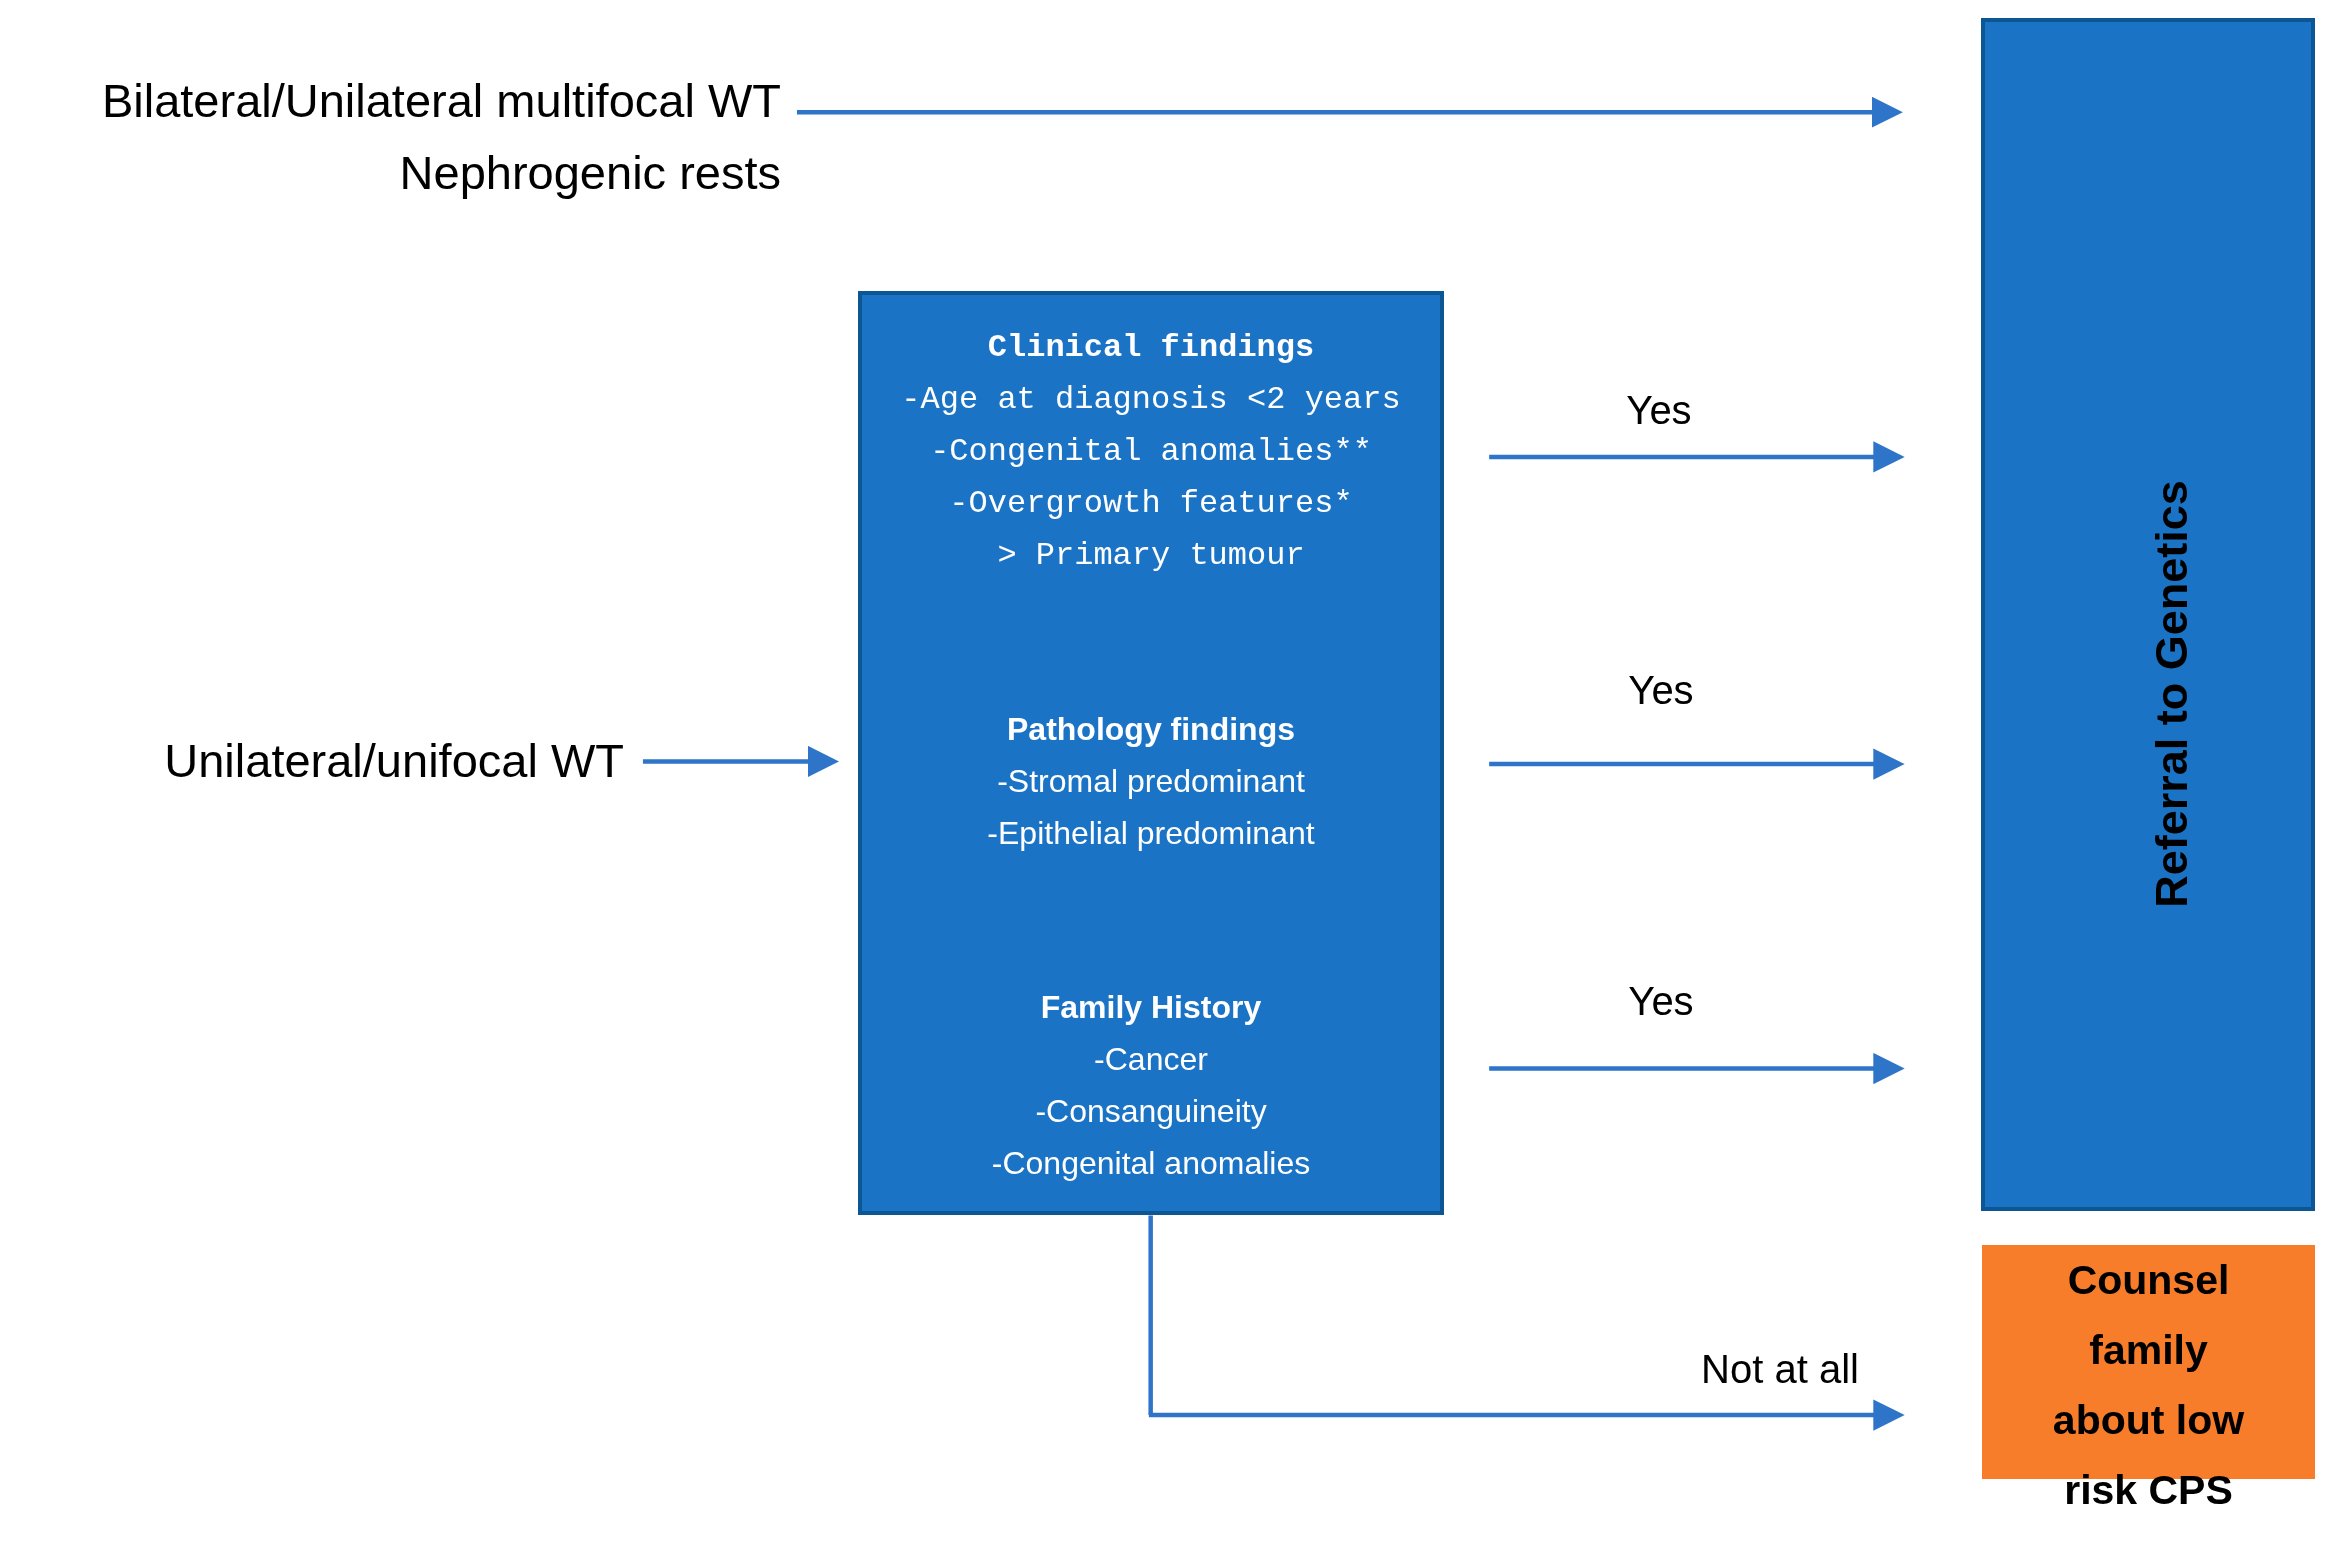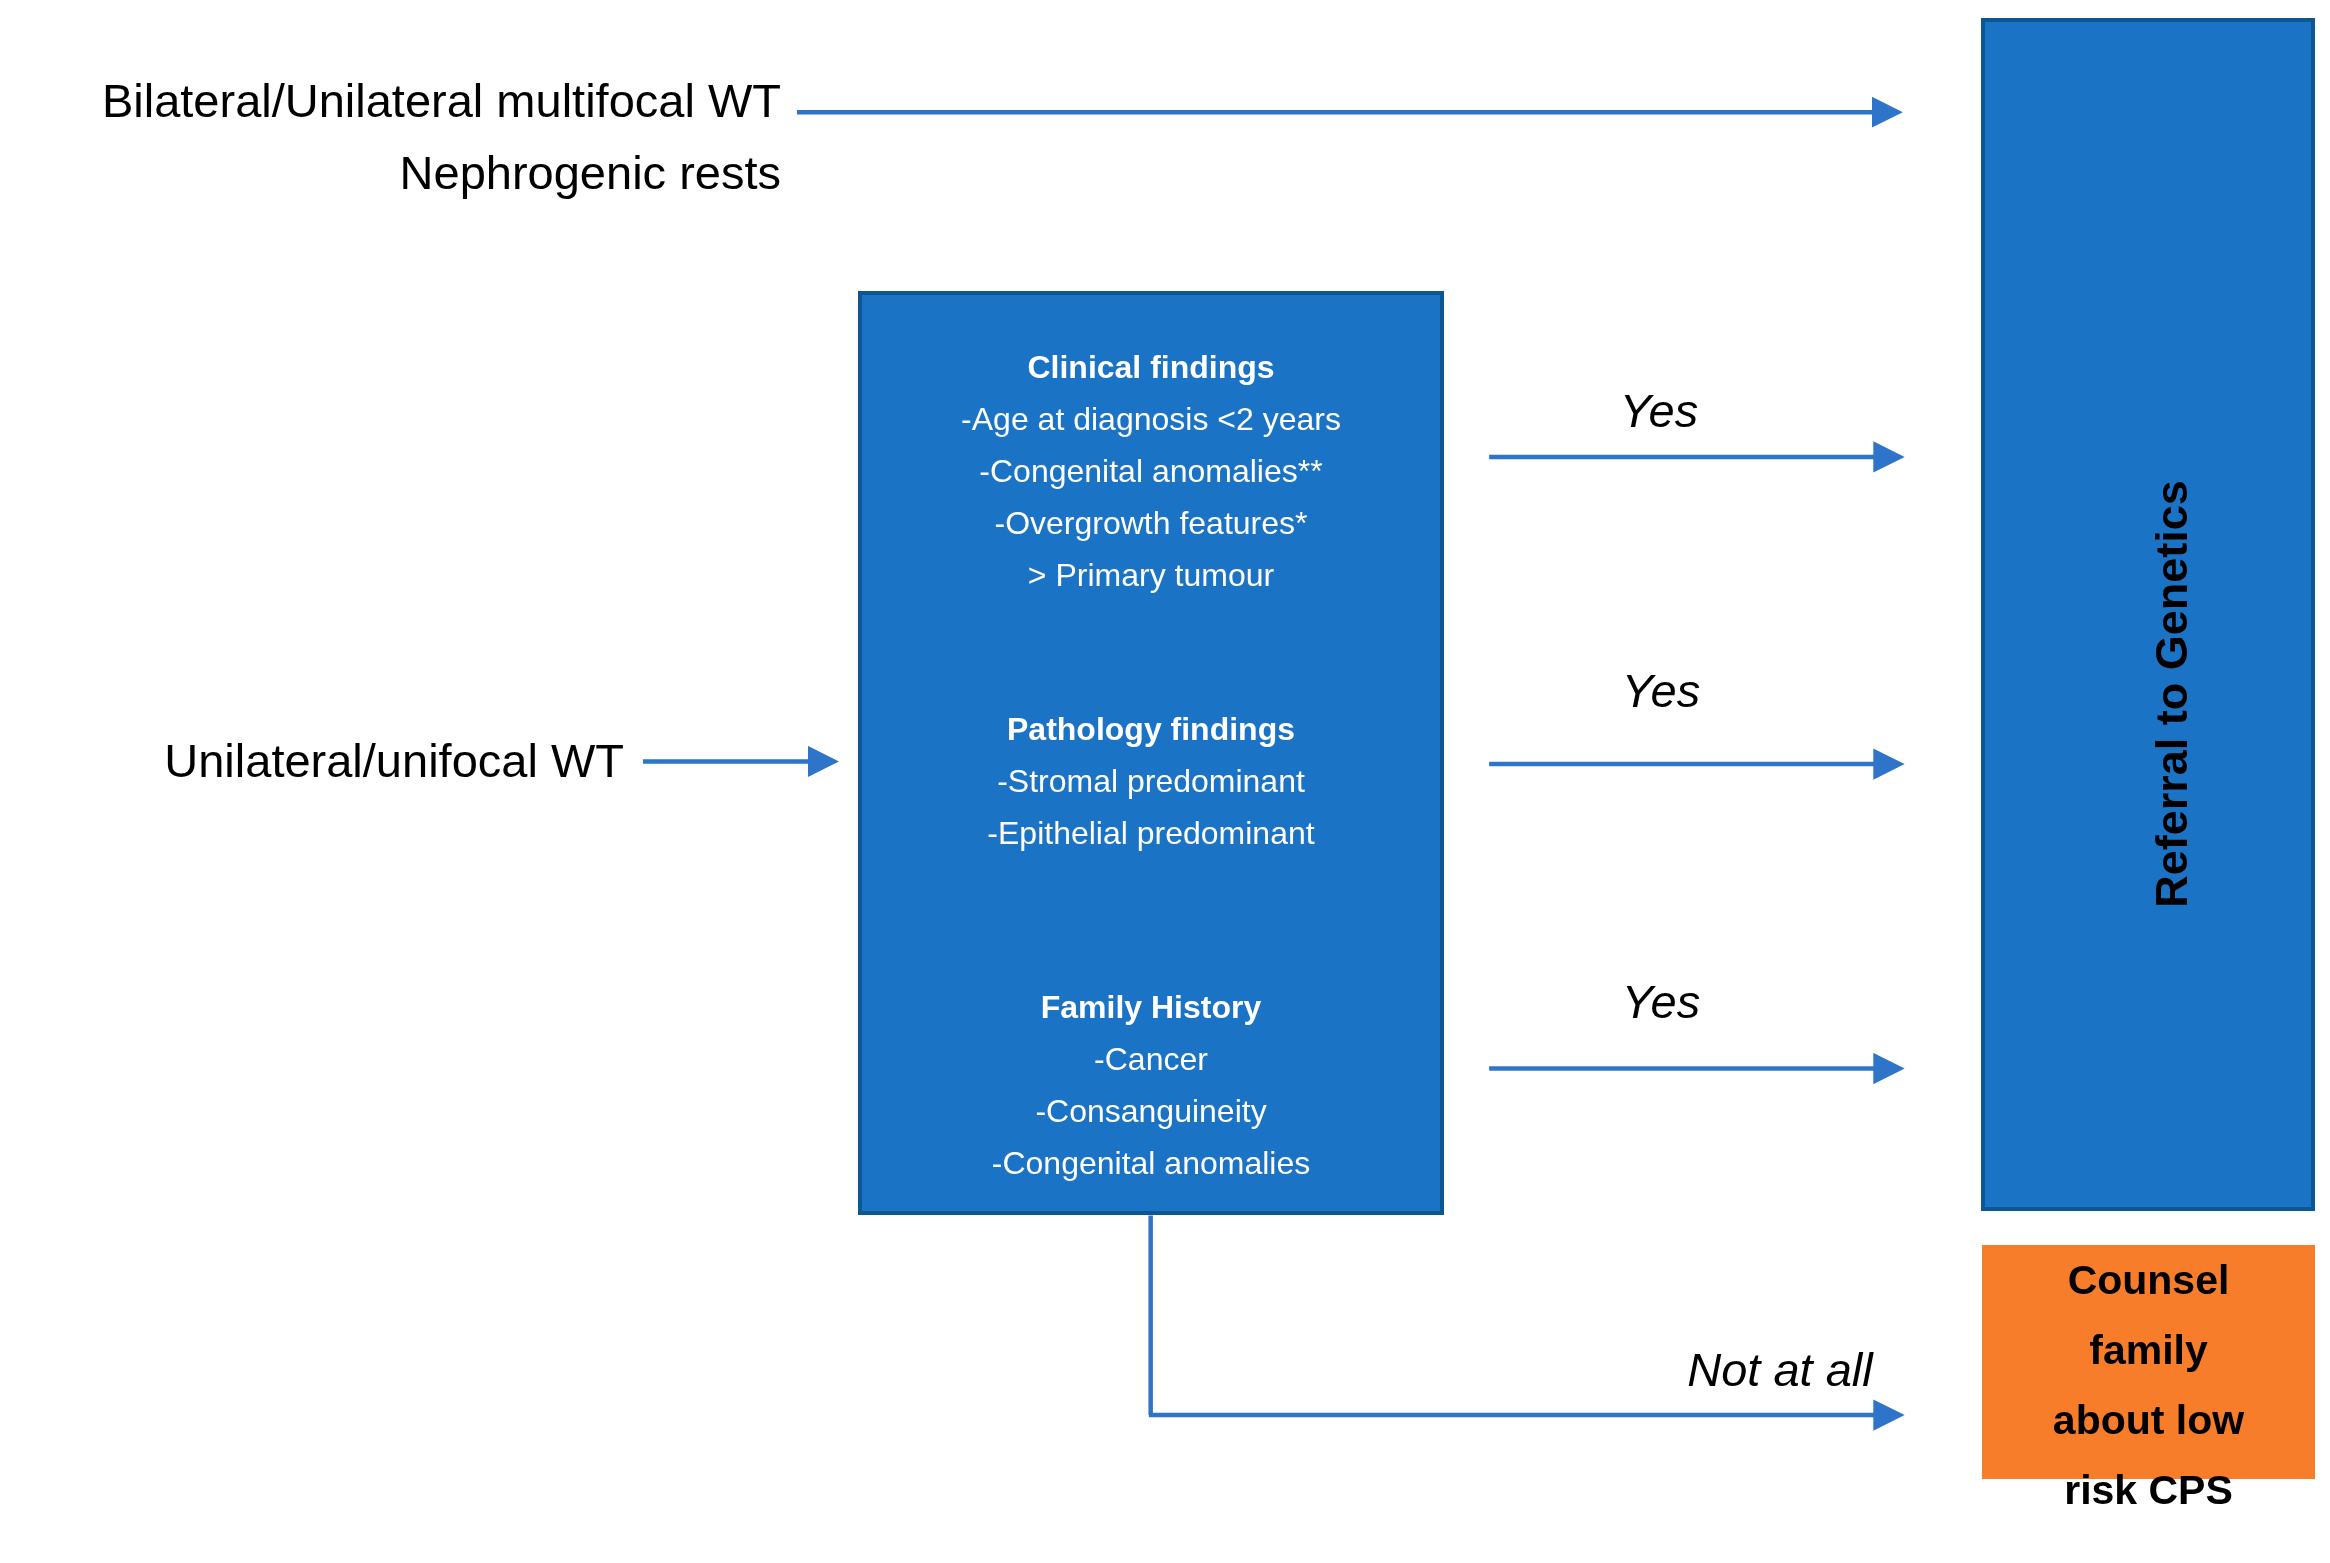--- a/index.html
+++ b/index.html
@@ -31,21 +31,21 @@
     background:var(--box-blue);
     border:4.5px solid var(--box-blue-border);
   }
   .criteria-section{
     position:absolute;left:0;width:100%;
     color:var(--text-white);
     font-size:32px;line-height:52px;
     text-align:center;white-space:nowrap;
   }
   .criteria-section .sec-title{font-weight:bold;}
-  .sec-1{top:46px;}
+  .sec-1{top:27px;font-family:Liberation Mono, monospace;}
   .sec-2{top:408px;}
   .sec-3{top:686px;}
 
   
   .referral-box{
     left:1981px;top:18px;width:334px;height:1193px;
     background:var(--box-blue);
     border:4.5px solid var(--box-blue-border);
   }
   .referral-text{
@@ -63,23 +63,22 @@
   }
   .counsel-line{
     color:var(--text-black);
     font-weight:bold;font-size:41px;line-height:70px;
     text-align:center;white-space:nowrap;
   }
 
   
   .edge-label{
     color:var(--text-black);
-    font-size:47px;white-space:nowrap;
+    font-size:40px;white-space:nowrap;
     transform:translate(-50%,-50%);
-    font-style:italic;
   }
 
   svg.arrows{position:absolute;left:0;top:0;width:2330px;height:1564px;pointer-events:none;}
   svg.arrows line{stroke:var(--arrow-blue);stroke-width:5;}
   svg.arrows marker path{fill:var(--arrow-blue);}
 </style>
 </head>
 <body>
 
 <div class="canvas">

